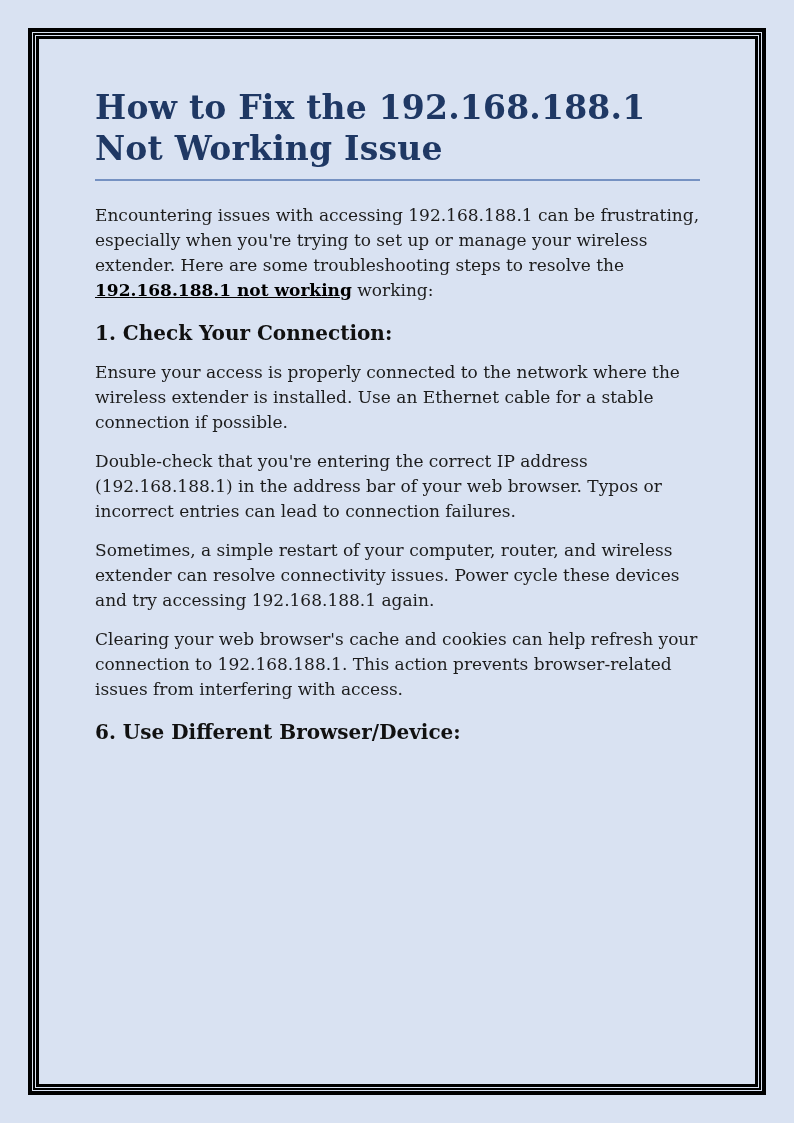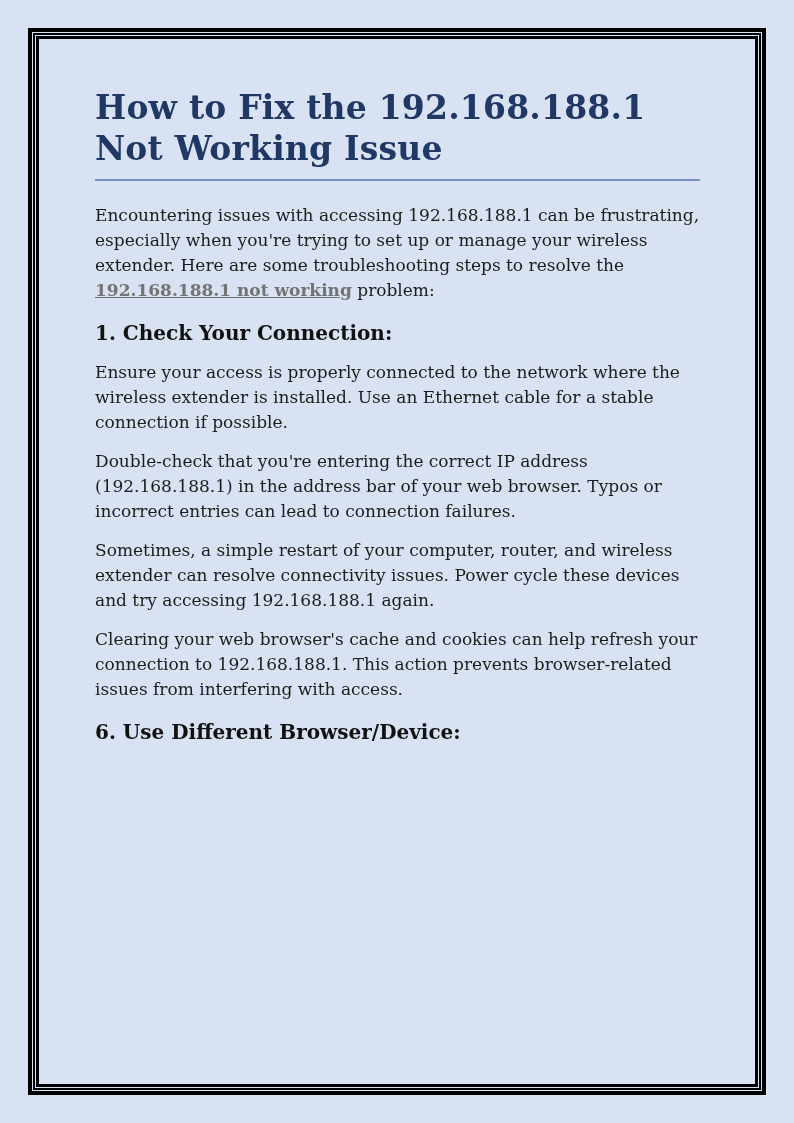--- a/index.html
+++ b/index.html
@@ -43,39 +43,39 @@
     color:#1c1c1c;
   }
   h2{
     margin:18px 0 14px 0;
     font-size:20px;
     line-height:25px;
     font-weight:bold;
     color:#111;
   }
   a.doc-link{
-    color:#737373;
+    color:#000000;
     font-weight:bold;
     text-decoration:underline;
   }
 </style>
 </head>
 <body>
 
 <div class="page">
   <div class="frame-outer">
     <div class="frame-mid">
       <div class="frame-inner">
         <div class="content">
 
           <h1>How to Fix the 192.168.188.1 Not Working Issue</h1>
 
           <div class="title-rule"></div>
 
-          <p><span>Encountering issues with accessing 192.168.188.1 can be frustrating, especially when you're trying to set up or manage your wireless extender. Here are some troubleshooting steps to resolve the </span><a class="doc-link" href="#">192.168.188.1 not working</a><span> problem:</span></p>
+          <p><span>Encountering issues with accessing 192.168.188.1 can be frustrating, especially when you're trying to set up or manage your wireless extender. Here are some troubleshooting steps to resolve the </span><a class="doc-link" href="#">192.168.188.1 not working</a><span> working:</span></p>
 
           <section>
             <h2>1. Check Your Connection:</h2>
             <p>Ensure your access is properly connected to the network where the wireless extender is installed. Use an Ethernet cable for a stable connection if possible.</p>
           </section>
 
           <section>
             <p>Double-check that you're entering the correct IP address (192.168.188.1) in the address bar of your web browser. Typos or incorrect entries can lead to connection failures.</p>
           </section>
 

